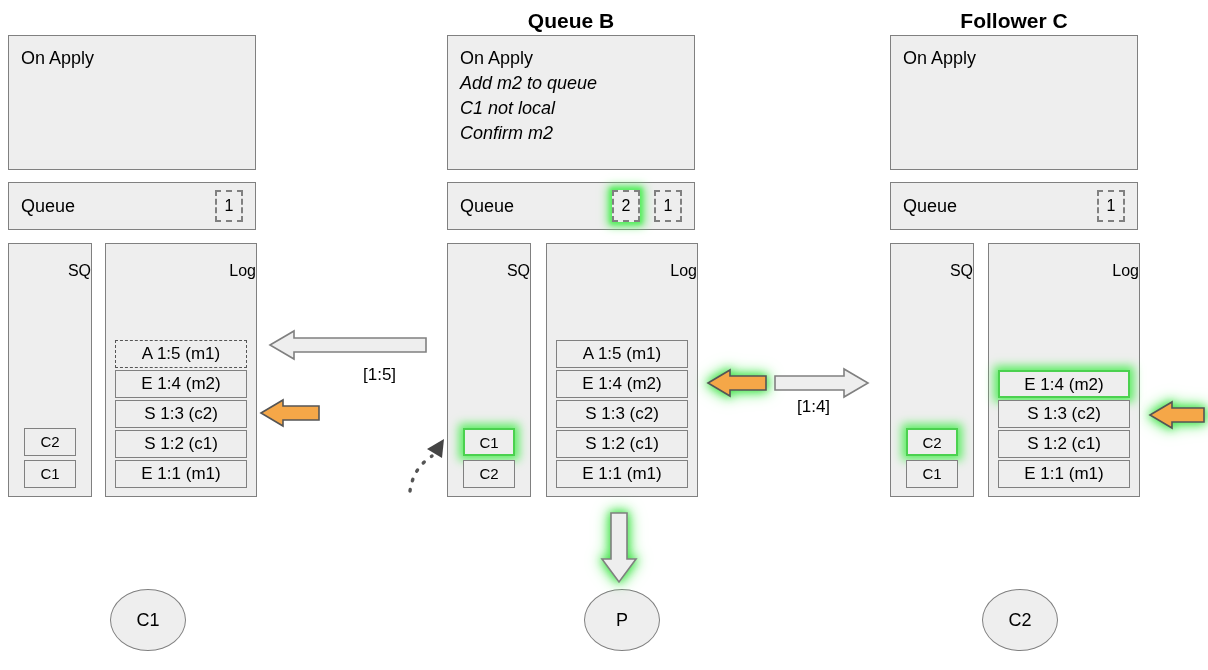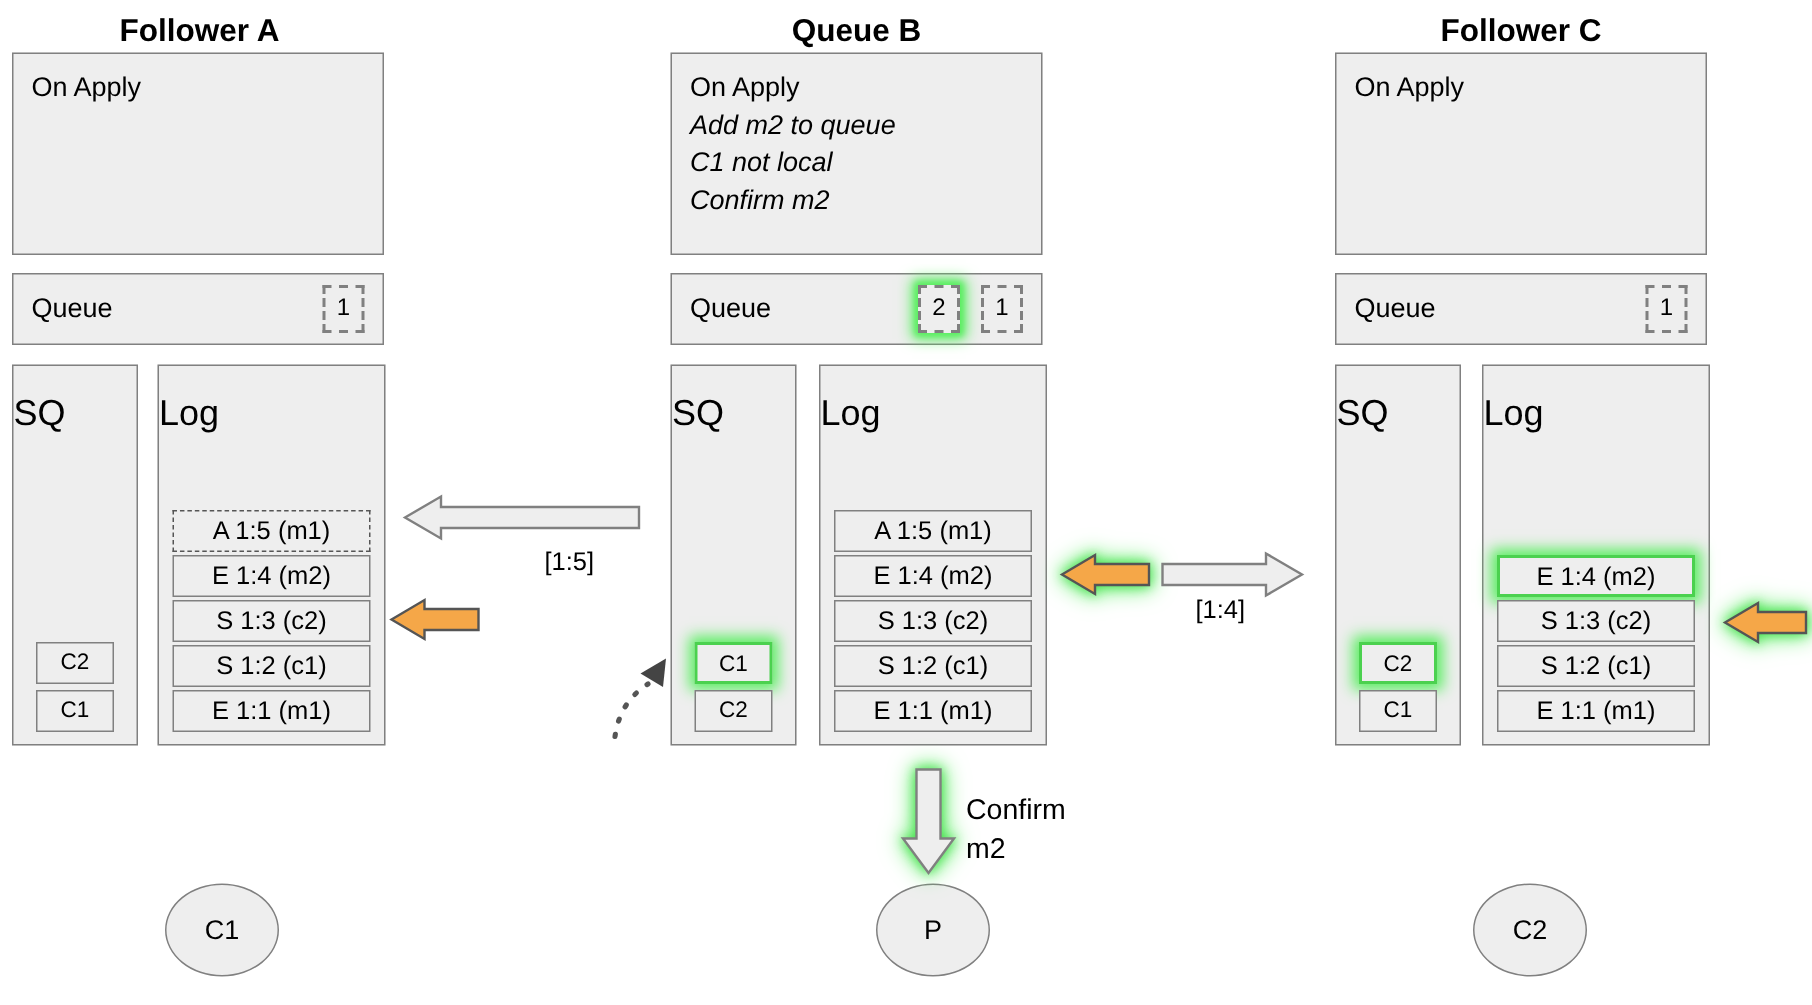--- a/index.html
+++ b/index.html
@@ -87,22 +87,22 @@
     position: absolute;
     background: #eeeeee;
     border: 1.5px solid #808080;
     box-sizing: border-box;
   }
   .colhead {
     position: absolute;
     top: 18px;
     left: 0;
     width: 100%;
-    text-align: left;
-    font-size: 24px;
+    text-align: right;
+    font-size: 16px;
   }
   .stack {
     position: absolute;
     left: 0;
     width: 100%;
     bottom: 8px;
     display: flex;
     flex-direction: column-reverse;
     align-items: center;
     gap: 4px;
@@ -163,21 +163,20 @@
     font-size: 19px;
     line-height: 26px;
     white-space: nowrap;
   }
 </style>
 </head>
 <body>
 
 <div class="stage">
 
-  <div class="col-title" style="left:8px; top:8px; width:250px;">Follower A</div>
 
   <div class="panel onapply" style="left:8px; top:35px; width:248px; height:135px;">
     <div class="line">On Apply</div>
   </div>
 
   <div class="panel queuebox" style="left:8px; top:182px; width:248px; height:48px;">
     <div class="qlabel">Queue</div>
     <div class="qslot" style="right:12px;">1</div>
   </div>
 
@@ -292,18 +291,14 @@
   </svg>
 
   <svg class="arrow" style="left:398px; top:425px;" width="60" height="70" viewBox="0 0 60 70">
     <path d="M 12,66 C 14,52 20,40 34,31" fill="none" stroke="#555555" stroke-width="3.4" stroke-linecap="round" stroke-dasharray="1.5 9"></path>
     <polygon points="46,14 44,33 29,24" fill="#444444"></polygon>
   </svg>
 
   <svg class="arrow glow-green" style="left:600px; top:512px;" width="38" height="72" viewBox="0 0 38 72">
     <polygon points="11,1 27,1 27,47 36,47 19,70 2,47 11,47" fill="#eeeeee" stroke="#808080" stroke-width="1.6" stroke-linejoin="miter"></polygon>
   </svg>
-  <div class="confirm-label" style="left:644px; top:528px;">
-    <div>Confirm</div>
-    <div>m2</div>
-  </div>
 
 </div>
 
 </body></html>

